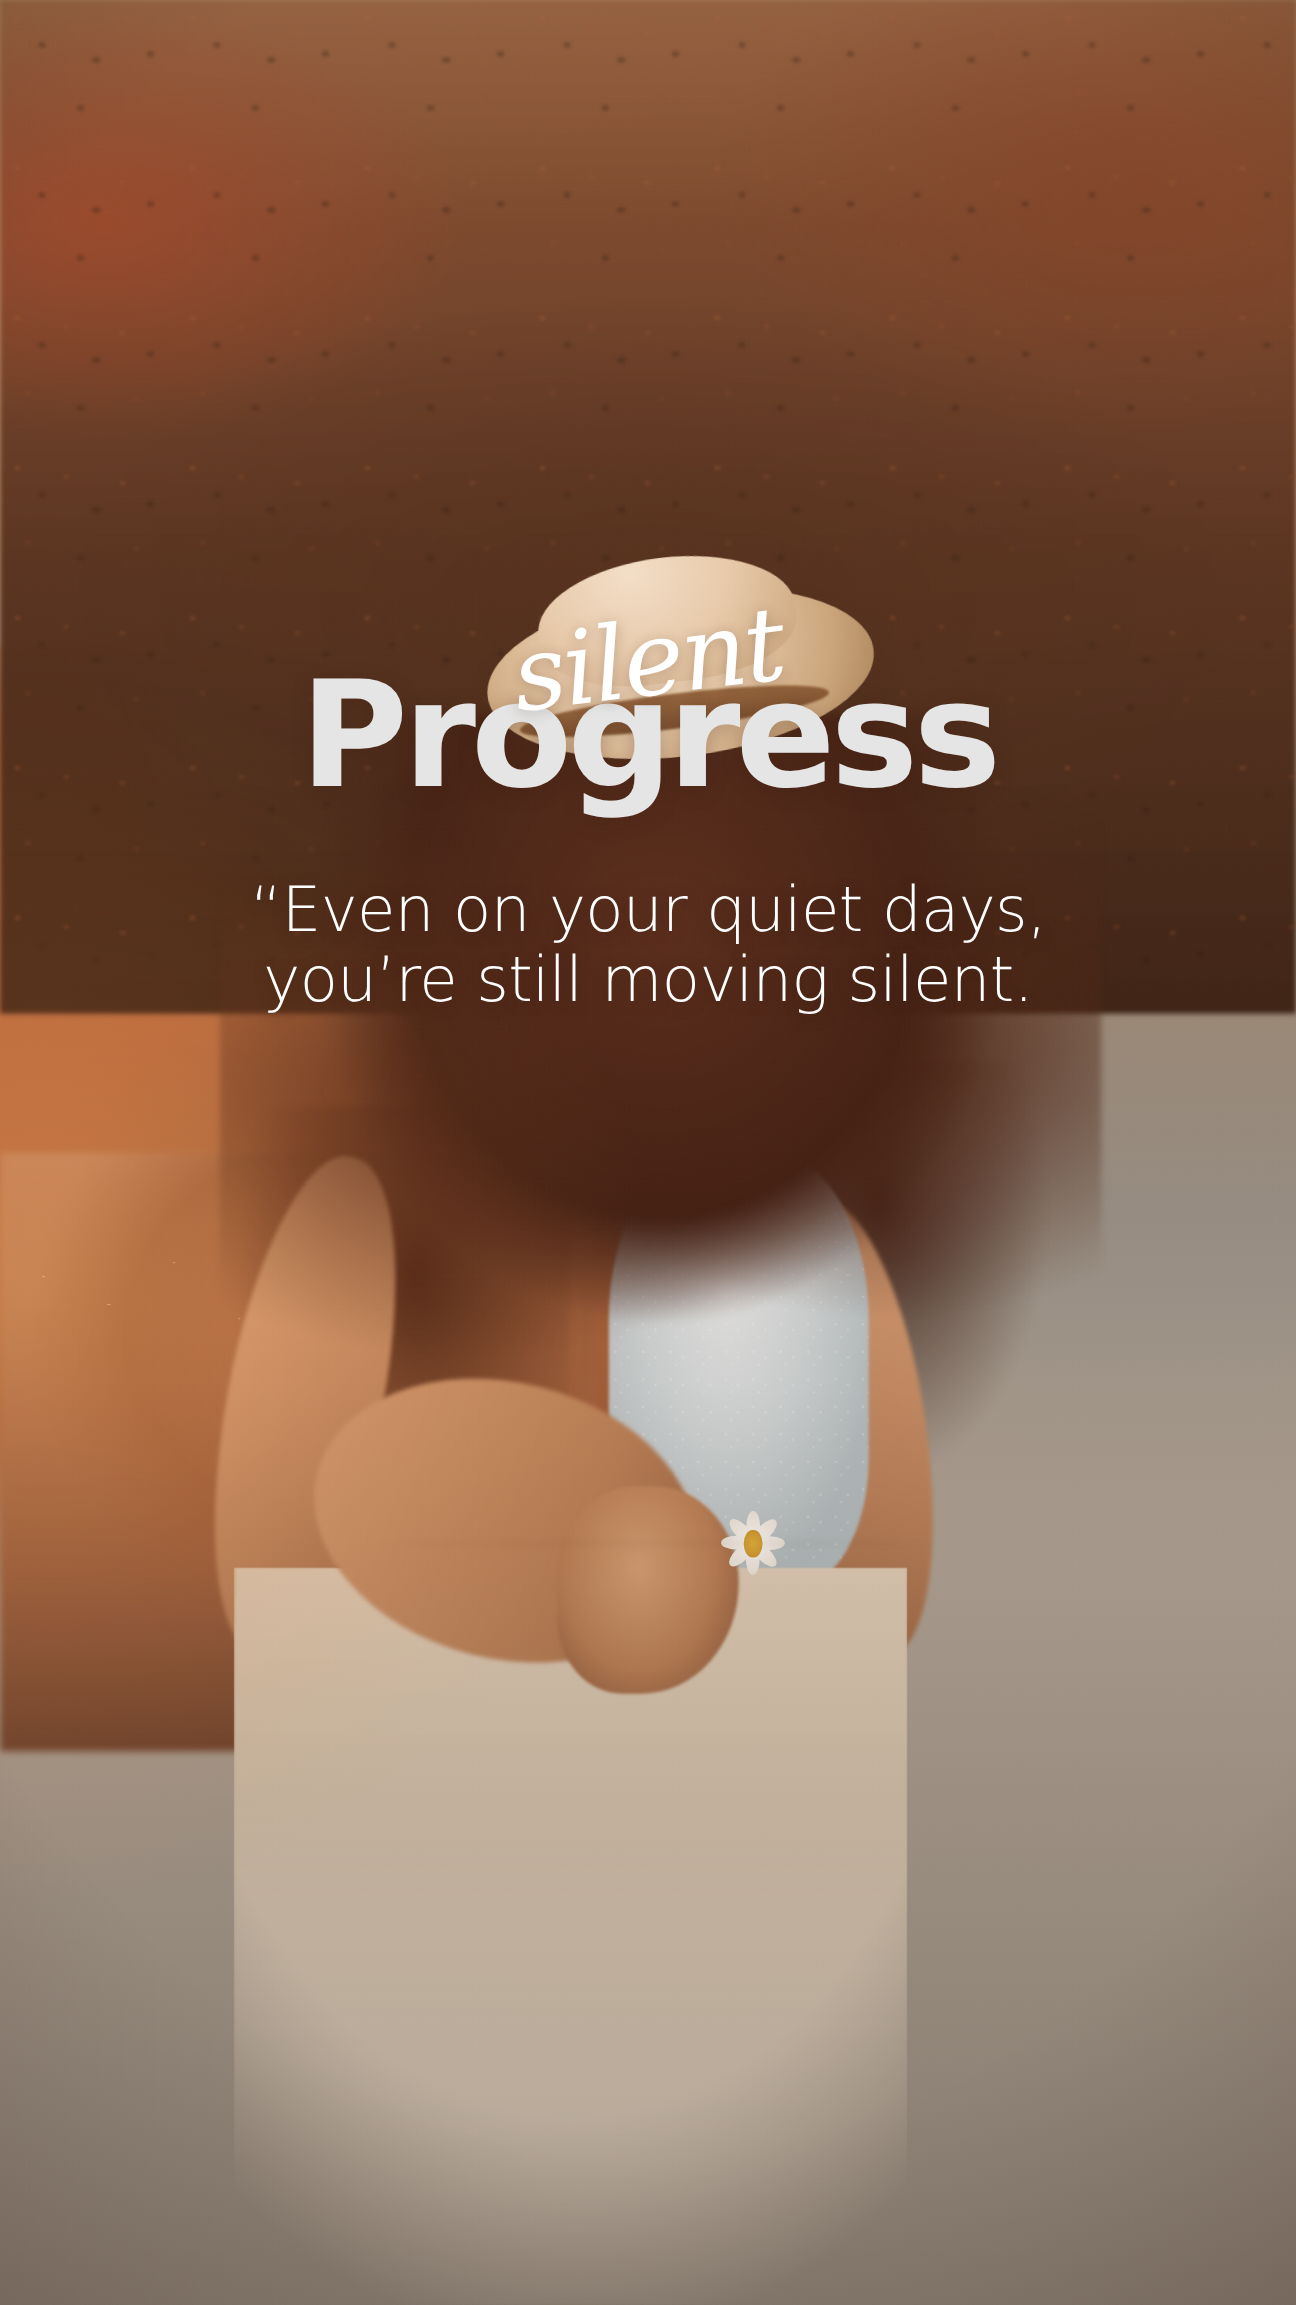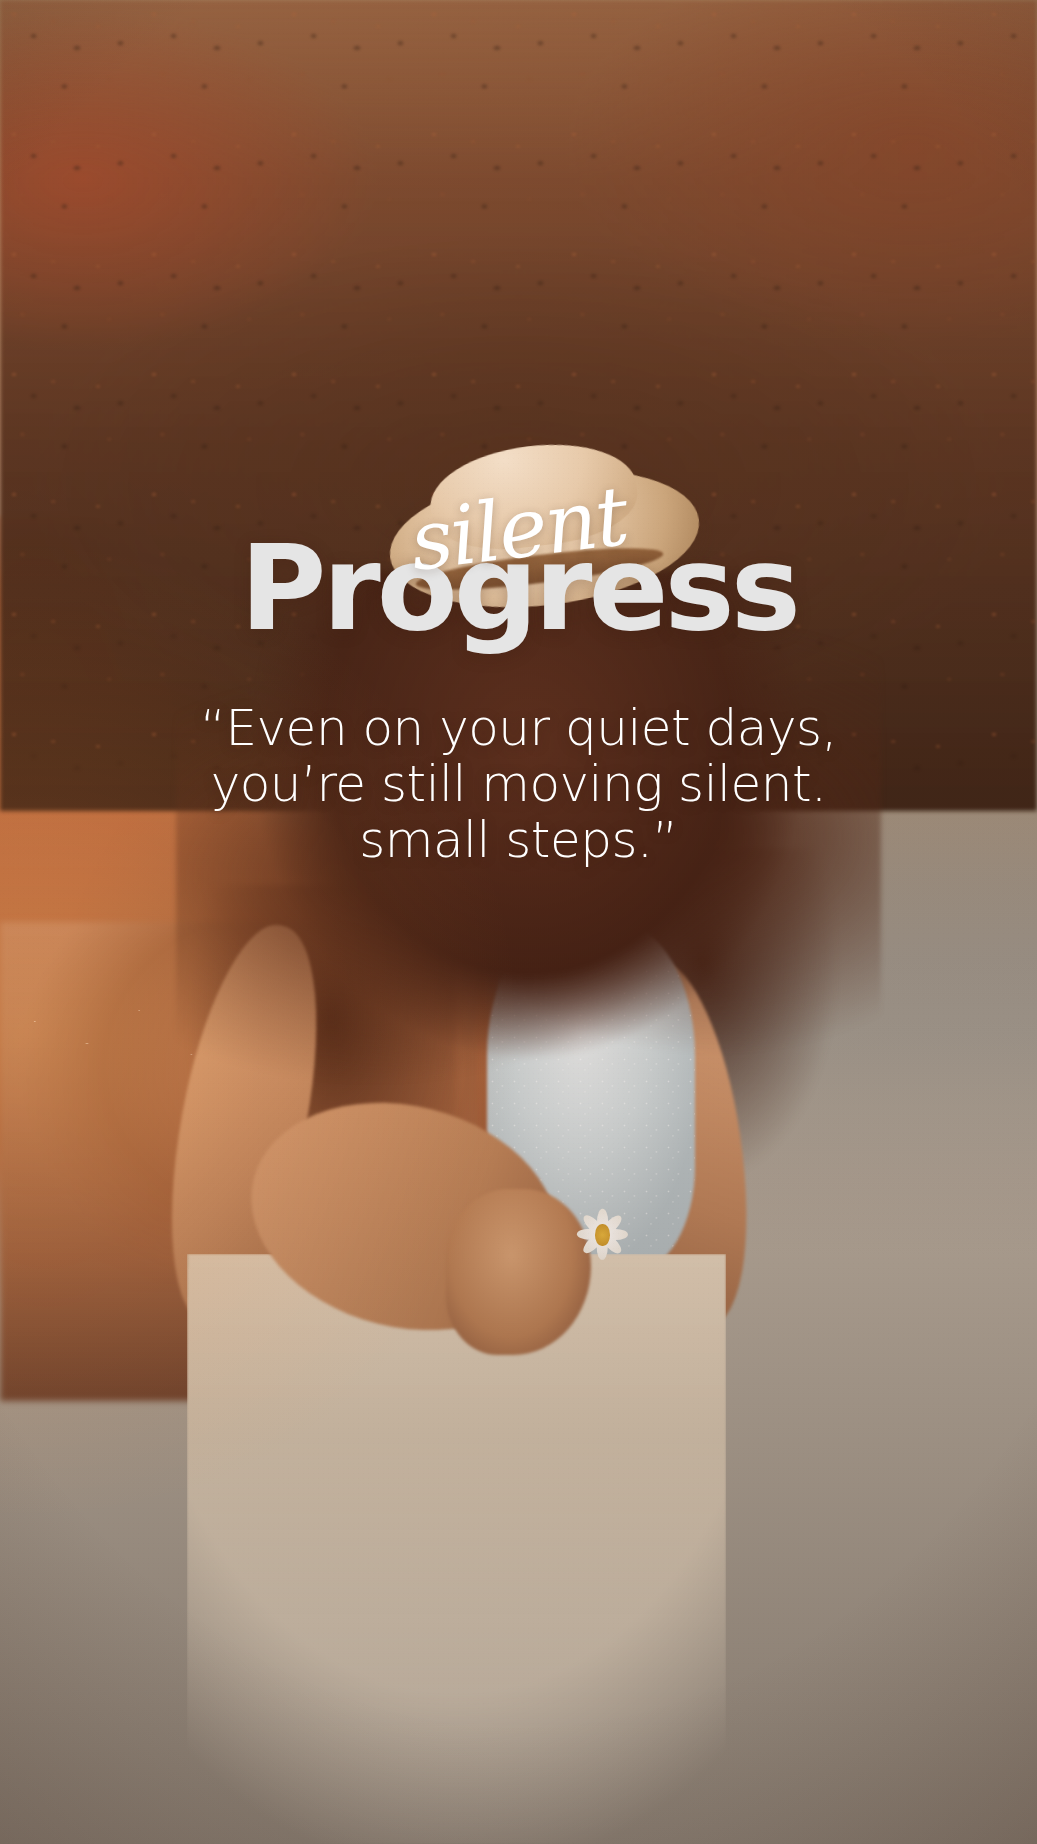--- a/index.html
+++ b/index.html
@@ -452,17 +452,16 @@
   <div class="overlay">
 
     <div class="title-block">
       <div class="eyebrow">silent</div>
       <div class="headline">Progress</div>
     </div>
 
     <div class="quote">
       <span class="qline">“Even on your quiet days,</span>
       <span class="qline">you’re still moving silent.</span>
-      <span class="qline">small steps.”</span>
     </div>
 
   </div>
 </div>
 
 </body></html>

